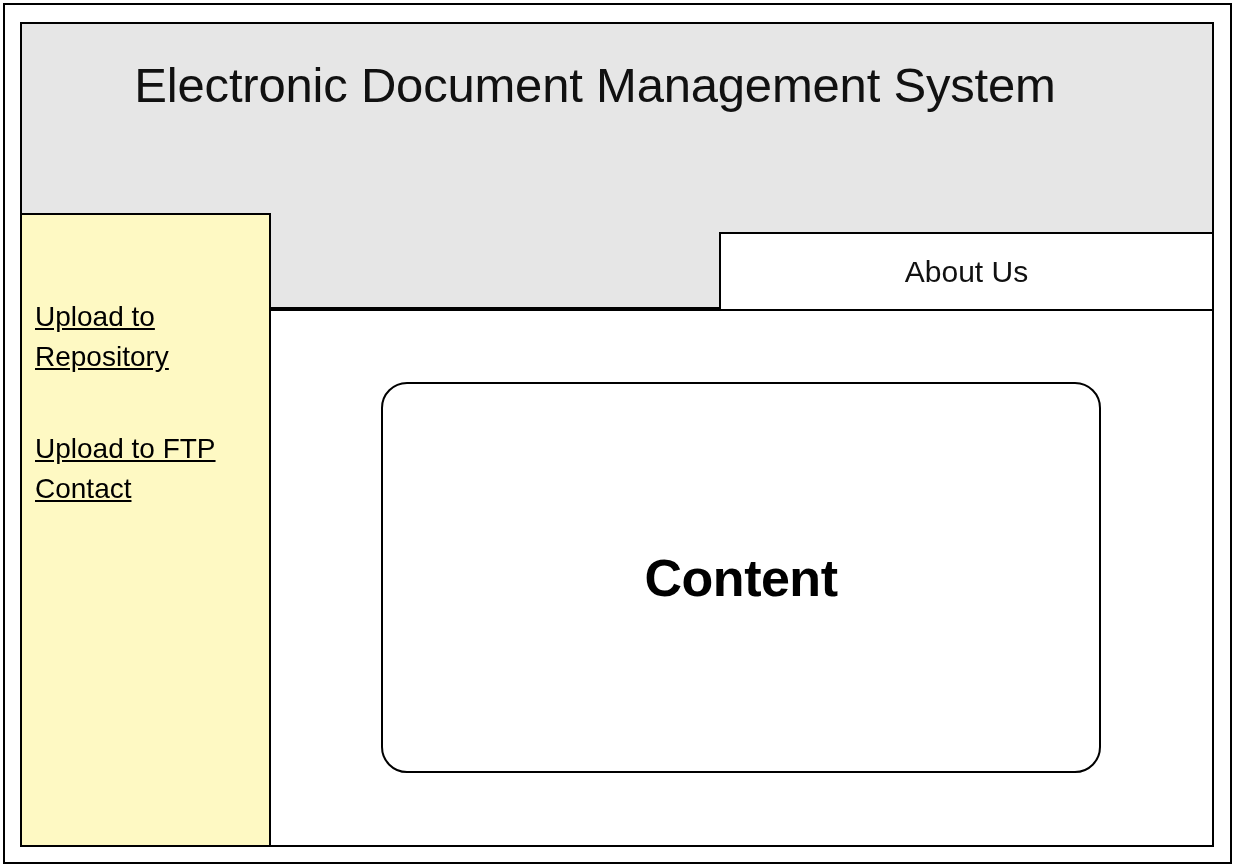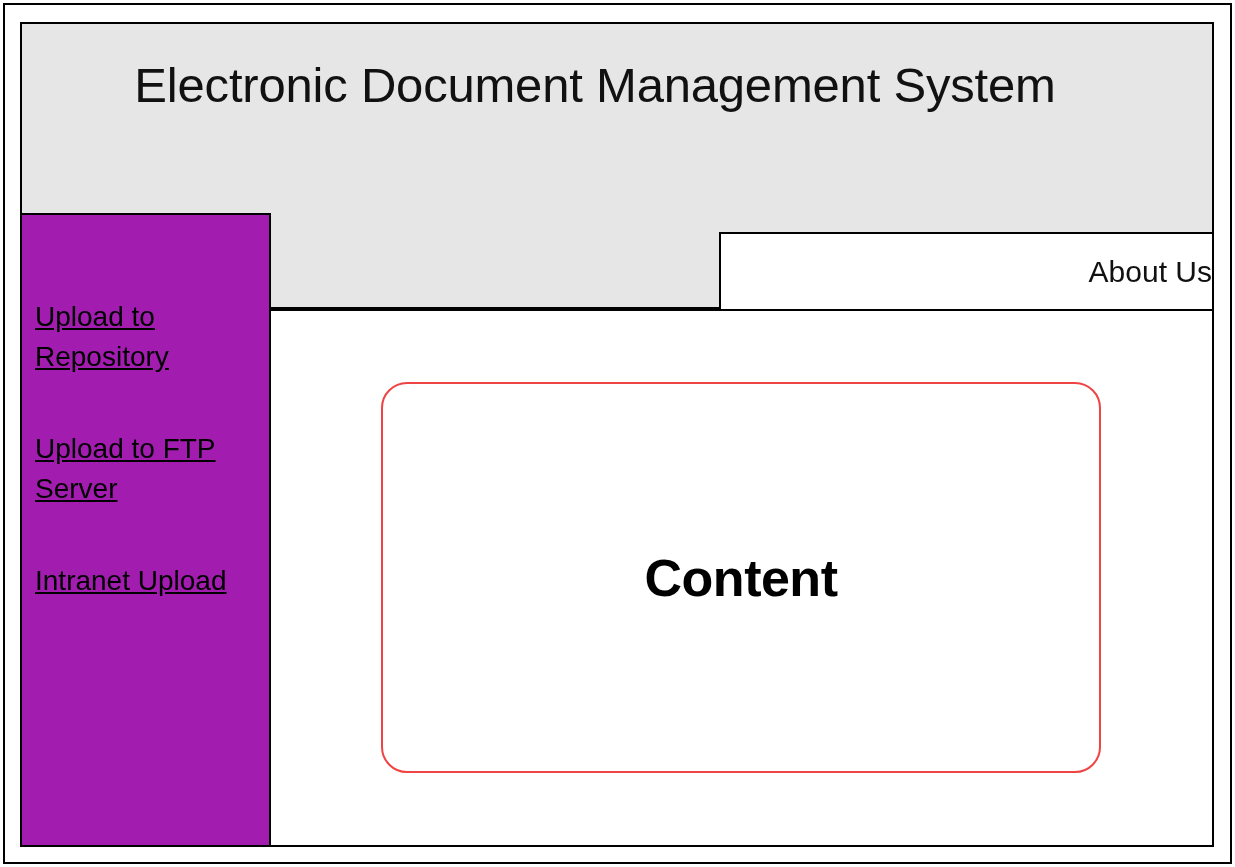--- a/index.html
+++ b/index.html
@@ -71,40 +71,40 @@
     display: flex;
     box-sizing: border-box;
   }
   .nav-tab {
     flex: 1 1 0;
     background: #ffffff;
     border: 2px solid #000000;
     box-sizing: border-box;
     display: flex;
     align-items: center;
-    justify-content: flex-end;
+    justify-content: center;
     font-size: 30px;
     font-weight: 400;
     color: #111111;
     cursor: pointer;
     user-select: none;
   }
   .nav-tab + .nav-tab {
     border-left-width: 1px;
     margin-left: -1px;
   }
 
   
   .sidebar {
     position: absolute;
     left: 20px;
     top: 213px;
     width: 251px;
     height: 634px;
-    background: #a21caf;
+    background: #fef9c3;
     border: 2px solid #000000;
     box-sizing: border-box;
     z-index: 3;
     text-decoration: underline;
   }
   .sidebar-nav {
     position: absolute;
     left: 13px;
     top: 82px;
     right: 8px;
@@ -135,21 +135,21 @@
   }
 
   
   .content-box {
     position: absolute;
     left: 381px;
     top: 382px;
     width: 720px;
     height: 391px;
     background: #ffffff;
-    border: 2px solid #ef4444;
+    border: 2px solid #000000;
     border-radius: 26px;
     box-sizing: border-box;
     display: flex;
     align-items: center;
     justify-content: center;
     z-index: 4;
   }
   .content-label {
     font-size: 52px;
     font-weight: 700;
@@ -170,22 +170,21 @@
 
   <div class="nav-tabs">
     <div class="nav-tab">
       <span>About Us</span>
     </div>
   </div>
 
   <div class="sidebar">
     <nav class="sidebar-nav">
       <a class="sidebar-link">Upload to Repository</a>
-      <a class="sidebar-link">Upload to FTP Server</a>
-      <a class="sidebar-link">Intranet Upload</a>
+      <a class="sidebar-link">Upload to FTP Contact</a>
     </nav>
   </div>
 
   <div class="main-panel"></div>
 
   <div class="content-box">
     <span class="content-label">Content</span>
   </div>
 
 </div>

